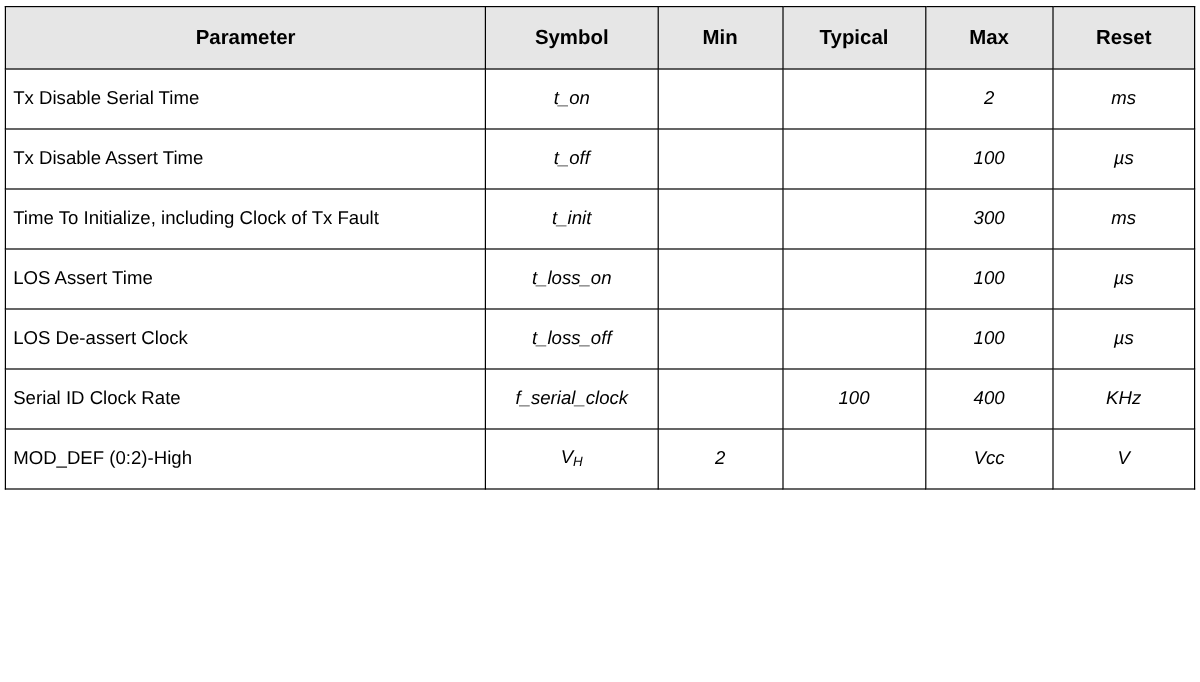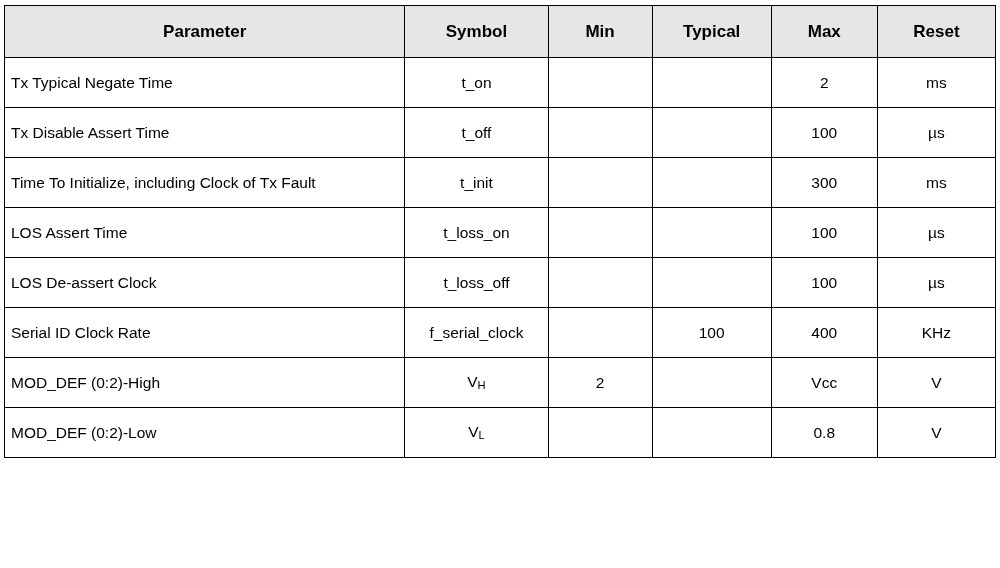--- a/index.html
+++ b/index.html
@@ -50,20 +50,21 @@
   .col-typ    { width: 119px; }
   .col-max    { width: 106px; }
   .col-unit   { width: 118px; }
 
   td.param {
     text-align: left;
     padding-left: 12px;
   }
   td.center {
     text-align: center;
+    font-style: italic;
   }
   sub {
     font-size: 0.72em;
     vertical-align: -0.22em;
   }
 </style>
 </head>
 <body>
 
 <div class="sheet">
@@ -81,21 +82,21 @@
         <th>Parameter</th>
         <th>Symbol</th>
         <th>Min</th>
         <th>Typical</th>
         <th>Max</th>
         <th>Reset</th>
       </tr>
     </thead>
     <tbody>
       <tr>
-        <td class="param">Tx Typical Negate Time</td>
+        <td class="param">Tx Disable Serial Time</td>
         <td class="center">t_on</td>
         <td class="center"></td>
         <td class="center"></td>
         <td class="center">2</td>
         <td class="center">ms</td>
       </tr>
       <tr>
         <td class="param">Tx Disable Assert Time</td>
         <td class="center">t_off</td>
         <td class="center"></td>
@@ -136,23 +137,15 @@
         <td class="center">KHz</td>
       </tr>
       <tr>
         <td class="param">MOD_DEF (0:2)-High</td>
         <td class="center"><span>V</span><sub>H</sub></td>
         <td class="center">2</td>
         <td class="center"></td>
         <td class="center">Vcc</td>
         <td class="center">V</td>
       </tr>
-      <tr>
-        <td class="param">MOD_DEF (0:2)-Low</td>
-        <td class="center"><span>V</span><sub>L</sub></td>
-        <td class="center"></td>
-        <td class="center"></td>
-        <td class="center">0.8</td>
-        <td class="center">V</td>
-      </tr>
     </tbody>
   </table>
 </div>
 
 </body></html>

